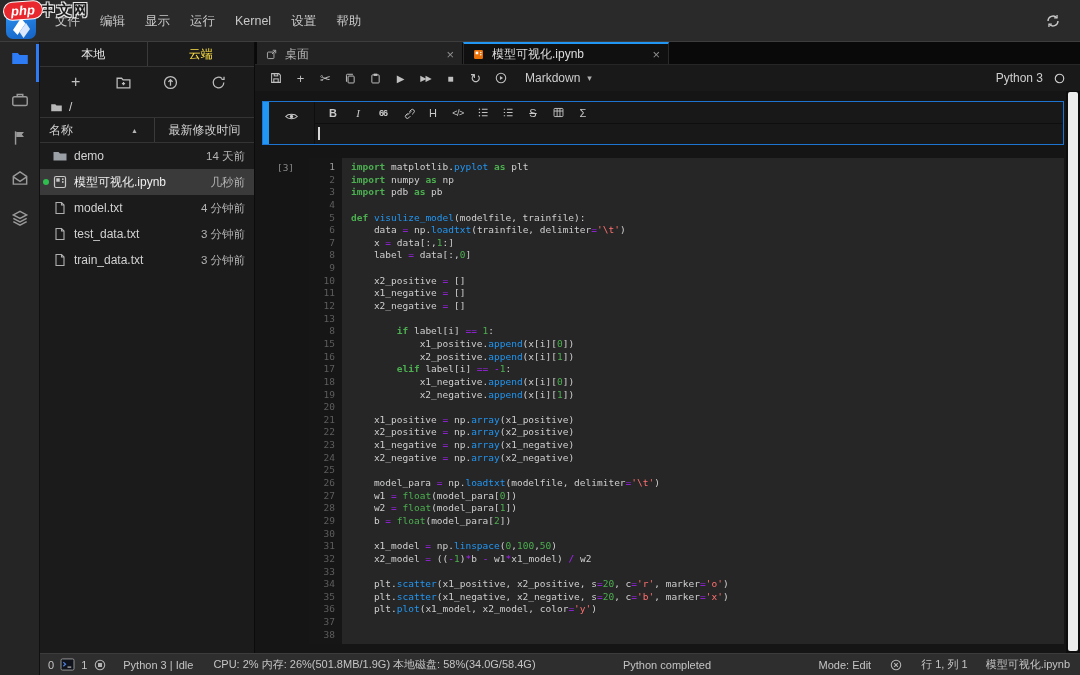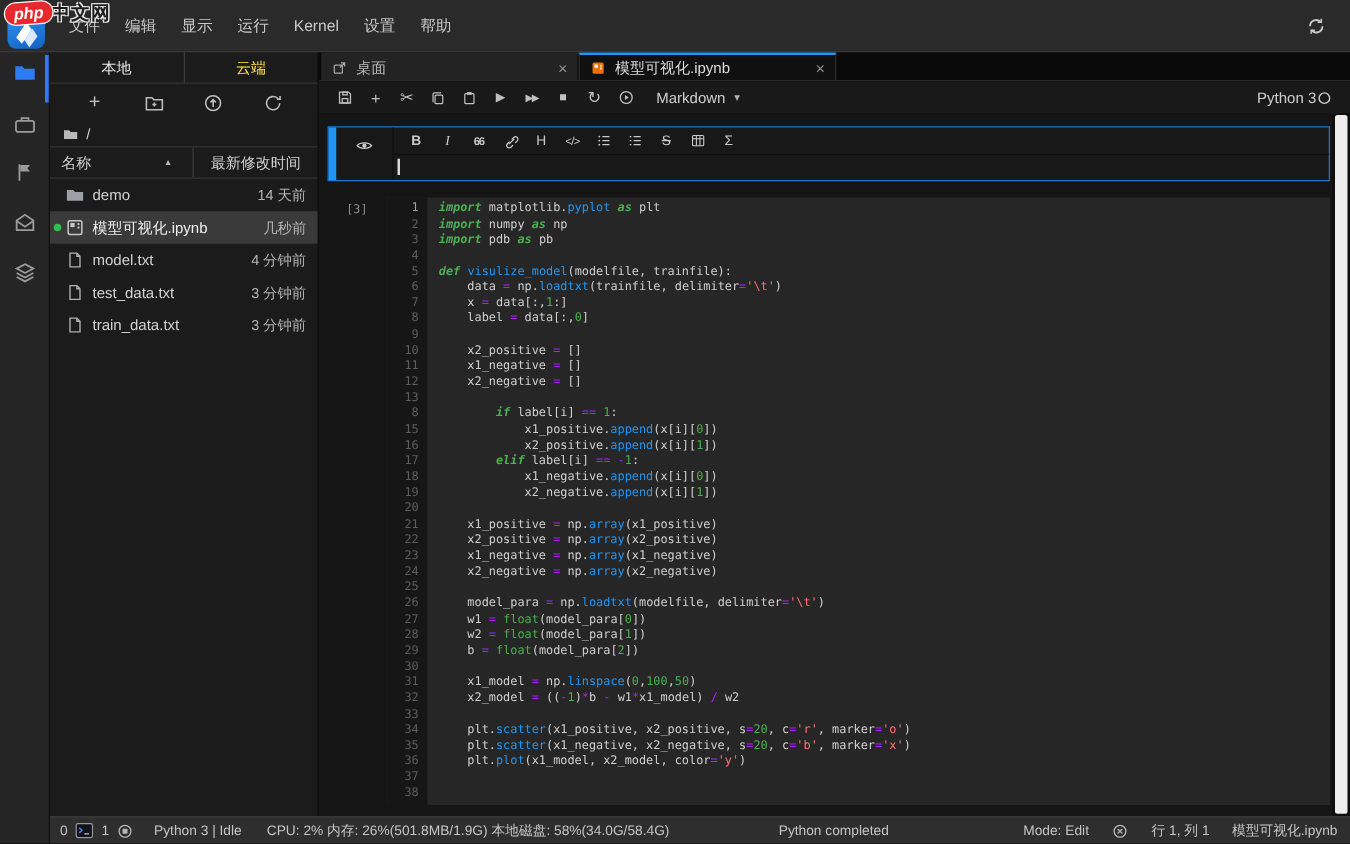--- a/index.html
+++ b/index.html
@@ -46,21 +46,21 @@
   .tabbar{height:23px;background:#090909;display:flex;padding-left:2px;border-bottom:1px solid #262626;box-sizing:border-box;}
   .tab{width:206px;display:flex;align-items:center;gap:7px;padding:0 8px;box-sizing:border-box;font-size:12px;color:#b9b9b9;
        background:#232323;border-top:2px solid transparent;border-right:1px solid #090909;}
   .tab.active{background:#101010;color:#dcdcdc;border-top:2px solid #2196f3;border-left:1px solid #2a2a2a;border-right:1px solid #2a2a2a;}
   .tab .close{margin-left:auto;color:#8f8f8f;font-size:13px;line-height:1;}
   .nbtoolbar{height:26px;background:#191919;border-bottom:1px solid #0d0d0d;display:flex;align-items:center;padding:0 10px;gap:4px;color:#c0c0c0;}
   .tool-btn{width:21px;height:20px;display:flex;align-items:center;justify-content:center;font-size:12px;color:#c0c0c0;}
   .tool-btn.txt{font-size:13px;}
   .celltype{display:flex;align-items:center;gap:7px;margin-left:10px;font-size:12px;color:#cfcfcf;}
   .caret{font-size:9px;color:#b0b0b0;}
-  .kernelbox{margin-left:auto;display:flex;align-items:center;font-size:12px;color:#cfcfcf;padding-right:4px;}
+  .kernelbox{margin-left:auto;display:flex;align-items:center;gap:10px;font-size:12px;color:#cfcfcf;padding-right:4px;}
   .content{position:absolute;left:0;top:49px;width:825px;height:562px;background:#151515;overflow:hidden;}
   
   .vscroll{position:absolute;right:0;top:0;width:14px;height:562px;background:#0d0d0d;}
   .vthumb{position:absolute;left:2px;top:1px;width:10px;height:559px;background:#ededed;border-radius:2px;}
   
   .md-cell{margin:10px 0 0 7px;width:802px;box-sizing:border-box;border:1px solid #1d74d1;display:flex;background:#181818;}
   .collapser{width:6px;background:#2196f3;}
   .md-inner{flex:1;display:flex;}
   .md-gutter{width:46px;border-right:1px solid #0e0e0e;display:flex;justify-content:center;padding-top:5px;box-sizing:border-box;}
   .md-right{flex:1;display:flex;flex-direction:column;}
@@ -76,21 +76,21 @@
   
   .code-cell{margin:13px 0 0 7px;width:802px;display:flex;}
   .prompt{width:47px;text-align:center;padding-top:4px;font-family:"DejaVu Sans Mono",monospace;font-size:9.5px;color:#8a8a8a;}
   .editor{flex:1;display:flex;background:#262626;}
   .gutter{width:33px;background:#161616;padding:3px 0;}
   .gutter div{height:12.65px;line-height:12.65px;text-align:right;padding-right:7px;
               font-family:"DejaVu Sans Mono",monospace;font-size:9.5px;color:#5d5d5d;}
   .gutter div:first-child{color:#9c9c9c;}
   .codecol{flex:1;padding:3px 0 3px 9px;}
   .cm-line{height:12.65px;line-height:12.65px;white-space:pre;font-family:"DejaVu Sans Mono",monospace;font-size:9.5px;color:#cfcfcf;}
-  .tk-kw{color:#4caf50;font-weight:bold;font-style:italic;}
+  .tk-kw{color:#4caf50;font-weight:bold;}
   .tk-bi{color:#4caf50;}
   .tk-prop{color:#2196f3;}
   .tk-op{color:#aa22ff;}
   .tk-str{color:#ff7070;}
   .tk-num{color:#4caf50;}
   
   .statusbar{position:absolute;left:40px;top:653px;width:1040px;height:22px;background:#2e2e2e;border-top:1px solid #3c3c3c;
              box-sizing:border-box;display:flex;align-items:center;padding:0 8px;gap:8px;font-size:11px;color:#c4c4c4;}
   .sb-group{display:flex;align-items:center;gap:6px;}
   .sb-message{position:absolute;left:540px;width:174px;text-align:center;color:#c4c4c4;}

